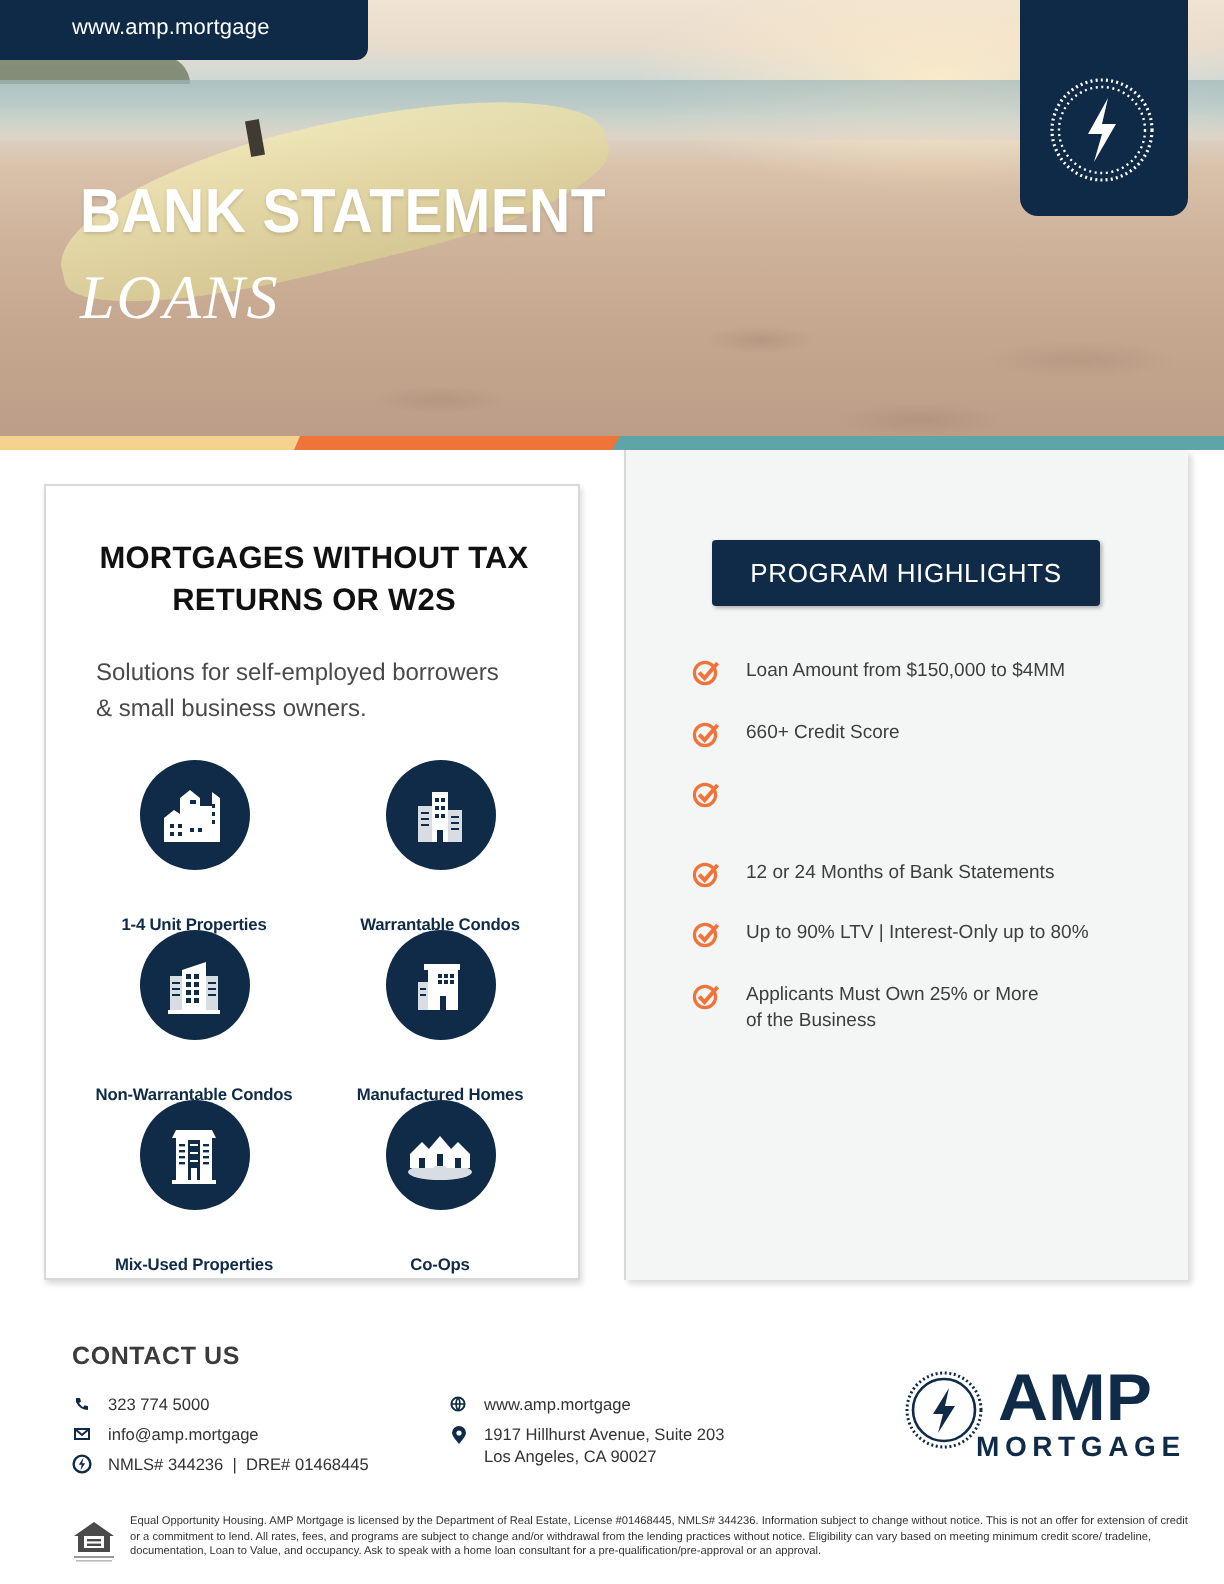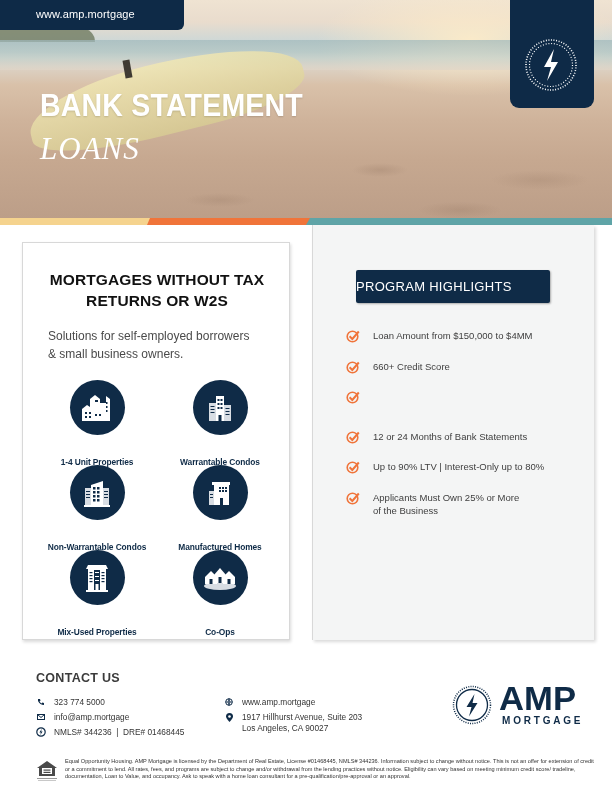--- a/index.html
+++ b/index.html
@@ -58,36 +58,36 @@
 
   .prop { position: absolute; width: 120px; text-align: center; }
   .prop .circle { width: 55px; height: 55px; border-radius: 50%; background: #0f2b47; margin: 0 auto;
     display: flex; align-items: center; justify-content: center; }
   .prop .label { margin-top: 22px; font-size: 8.4px; font-weight: bold; color: #0f2b47; white-space: nowrap; letter-spacing: -0.1px; }
 
   
   .right-panel { position: absolute; left: 312px; top: 225px; width: 282px; height: 415px; background: #f4f5f5;
     border-left: 1px solid #d8d8d8; box-shadow: 2px 2px 3px rgba(0,0,0,.15); }
   .ph-button { position: absolute; left: 43px; top: 45px; width: 194px; height: 33px; background: #0f2b47;
-    border-radius: 2px; color: #ffffff; font-size: 13px; text-align: left; line-height: 33px; letter-spacing: 0.3px;
+    border-radius: 2px; color: #ffffff; font-size: 13px; text-align: center; line-height: 33px; letter-spacing: 0.3px;
     box-shadow: 1px 1px 2px rgba(0,0,0,.3); }
   .hl { position: absolute; left: 33px; width: 240px; display: flex; align-items: flex-start; }
   .hl .check { width: 14px; height: 14px; flex: 0 0 14px; margin-top: -1px; }
   .hl .txt { margin-left: 13px; font-size: 9.5px; line-height: 12.5px; color: #3e3e3e; }
 
   
   .contact-title { position: absolute; left: 36px; top: 671px; font-weight: bold; font-size: 12.5px; color: #3b3b3b; letter-spacing: 0.3px; }
   .ci { position: absolute; display: flex; align-items: center; font-size: 8.3px; color: #333; }
   .ci .ic { width: 10px; height: 10px; margin-right: 8px; display: flex; align-items: center; justify-content: center; }
   .ci2 { position: absolute; font-size: 8.3px; color: #333; line-height: 13px; }
 
   .logo { position: absolute; left: 452px; top: 682px; width: 130px; height: 44px; }
   .logo svg.mark { position: absolute; left: 0; top: 3px; }
   .logo .amp { position: absolute; left: 47px; top: -2px; font-weight: bold; font-size: 33px; color: #0f2b47; letter-spacing: 0px; transform: scaleX(1.05); transform-origin: left; }
-  .logo .mort { position: absolute; left: 50px; top: 33px; font-weight: bold; font-size: 10px; color: #0f2b47; letter-spacing: 2.8px; }
+  .logo .mort { position: absolute; left: 36px; top: 33px; font-weight: bold; font-size: 14px; color: #0f2b47; letter-spacing: 2.8px; }
 
   .eho { position: absolute; left: 35px; top: 758px; width: 24px; height: 24px; }
   .disclaimer { position: absolute; left: 65px; top: 758px; width: 535px; font-size: 5.6px; line-height: 7.6px; color: #333; }
 </style>
 </head>
 <body>
 
 <div class="hero">
   <div class="island"></div>
   <div class="sea"></div>

